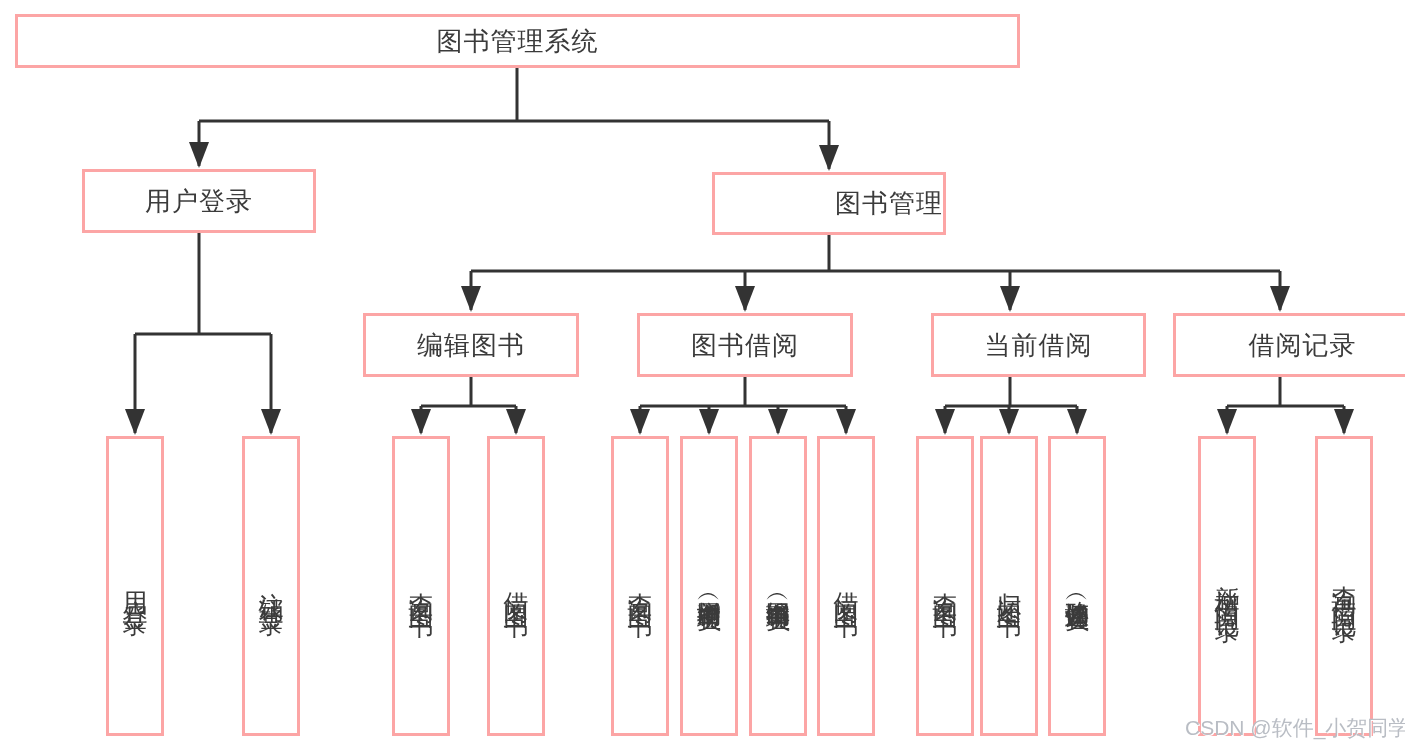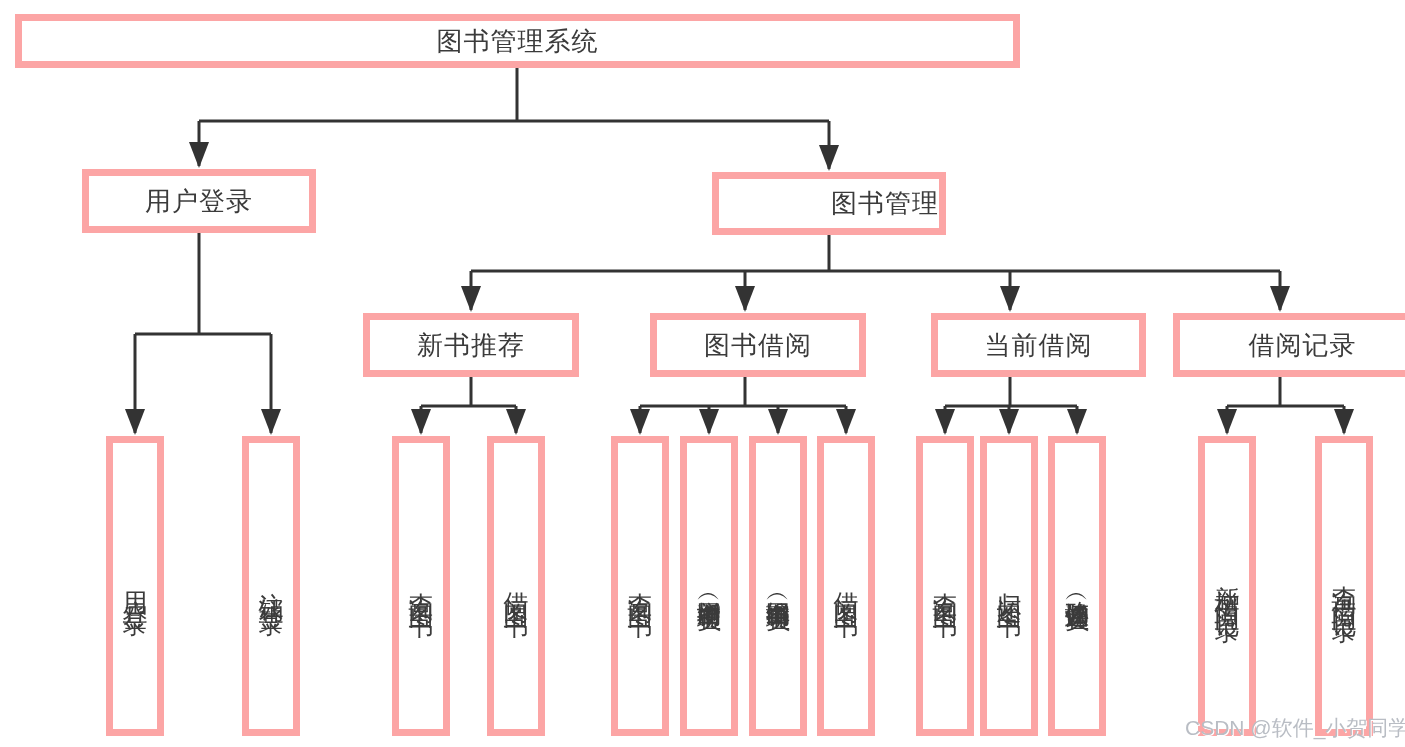--- a/index.html
+++ b/index.html
@@ -18,21 +18,21 @@
   svg.connectors {
     position: absolute;
     left: 0;
     top: 0;
     z-index: 0;
     pointer-events: none;
   }
   .node {
     position: absolute;
     box-sizing: border-box;
-    border: 7px solid #fca5a5;
+    border: 3px solid #fca5a5;
     background: #ffffff;
     display: flex;
     align-items: center;
     justify-content: center;
     z-index: 1;
     color: #3b3b3b;
   }
   .h-label {
     font-size: 26px;
     letter-spacing: 1px;
@@ -110,23 +110,23 @@
   </div>
 
   <div class="node" style="left:82px; top:169px; width:234px; height:64px;">
     <span class="h-label">用户登录</span>
   </div>
   <div class="node" style="left:712px; top:172px; width:234px; height:63px;justify-content:flex-end;">
     <span class="h-label">图书管理</span>
   </div>
 
   <div class="node" style="left:363px; top:313px; width:216px; height:64px;">
-    <span class="h-label">新书推荐</span>
+    <span class="h-label">编辑图书</span>
   </div>
-  <div class="node" style="left:637px; top:313px; width:216px; height:64px;margin-left:13px;">
+  <div class="node" style="left:637px; top:313px; width:216px; height:64px;">
     <span class="h-label">图书借阅</span>
   </div>
   <div class="node" style="left:903px; top:313px; width:215px; height:64px;margin-left:28px;">
     <span class="h-label">当前借阅</span>
   </div>
   <div class="node" style="left:1173px; top:313px; width:259px; height:64px;">
     <span class="h-label">借阅记录</span>
   </div>
 
   <div class="node" style="left:106px; top:436px; width:58px; height:300px;">

